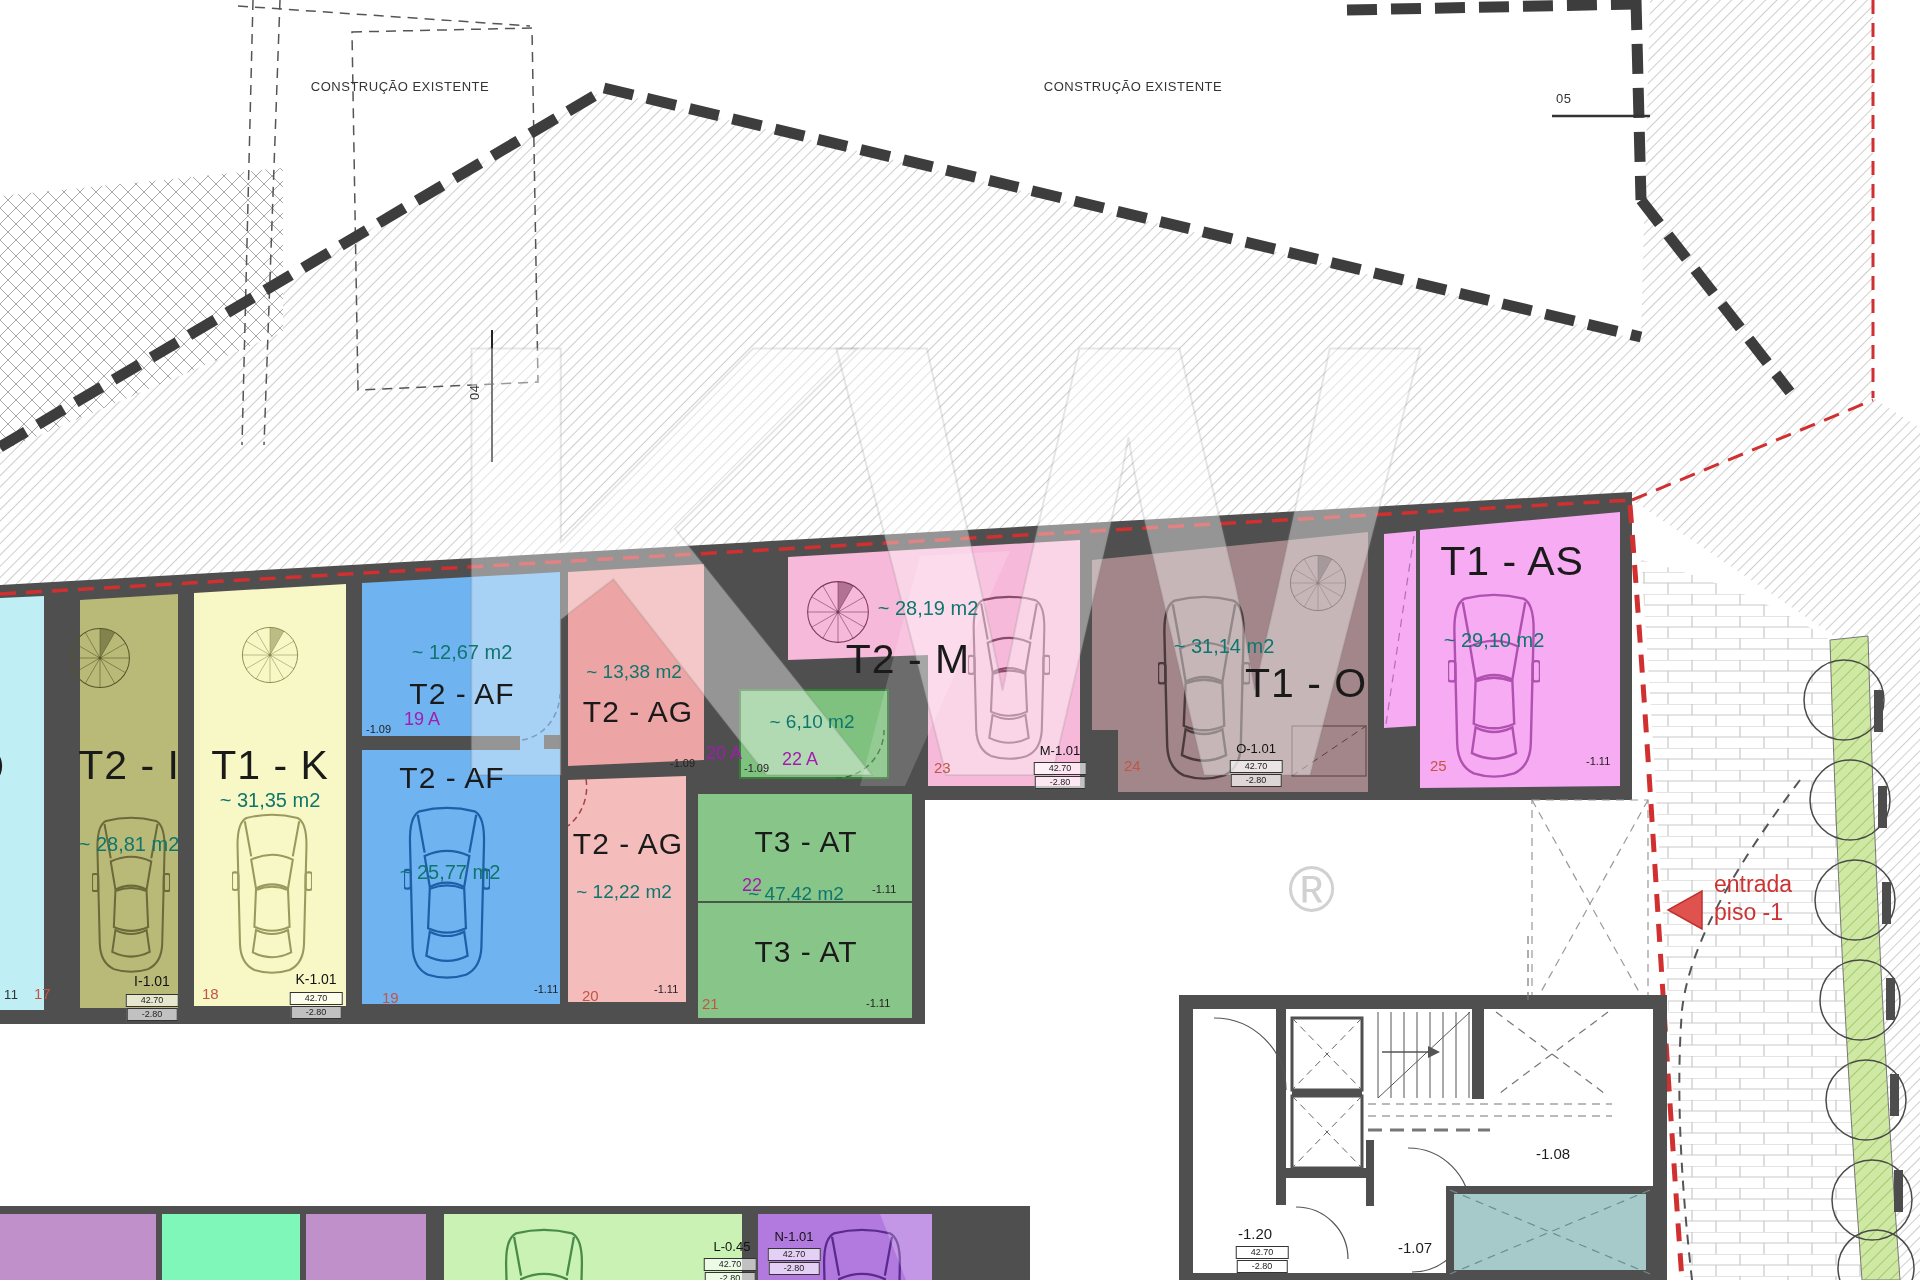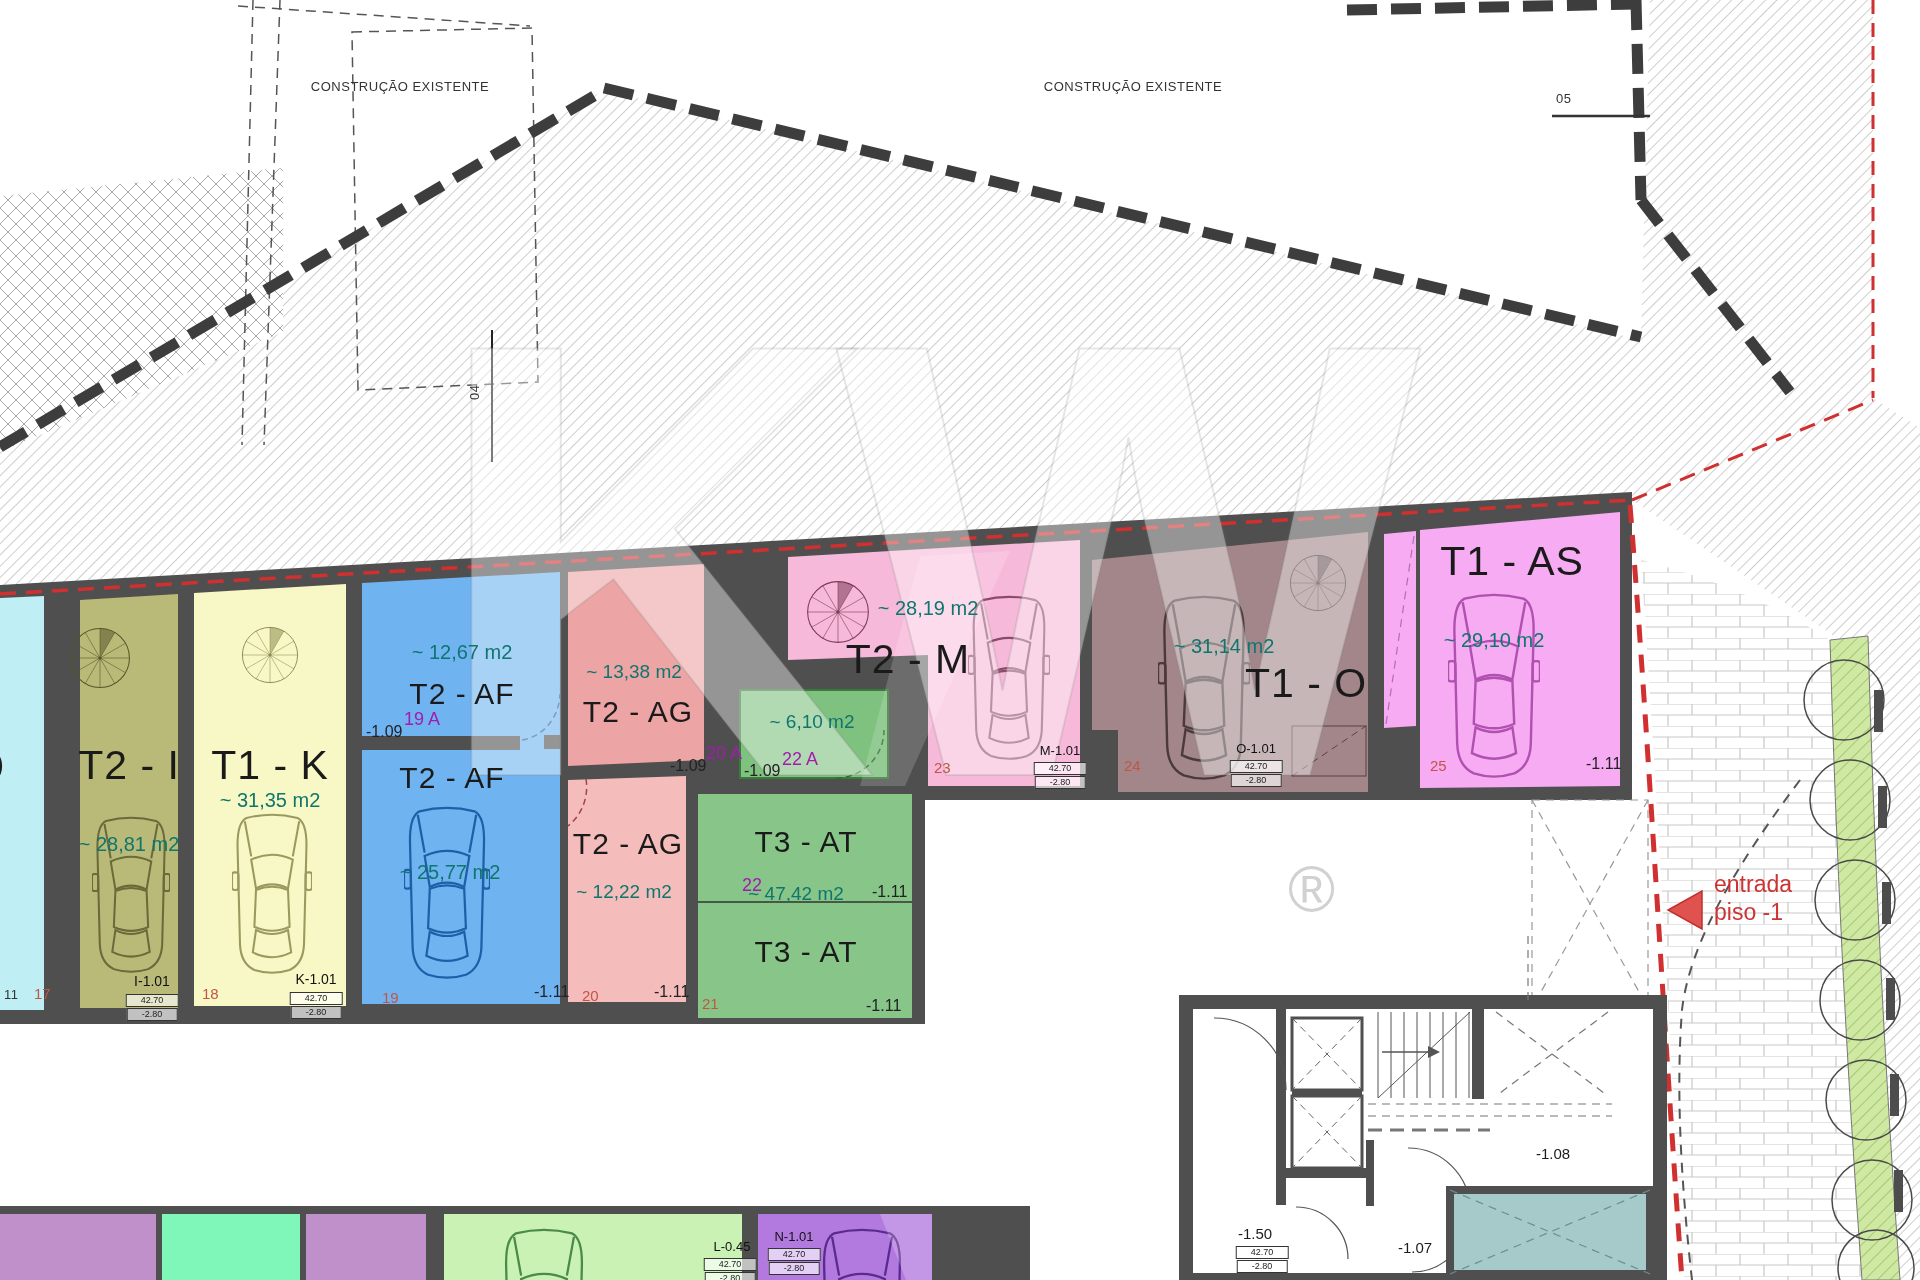--- a/index.html
+++ b/index.html
@@ -13,21 +13,21 @@
   .labels{position:absolute;left:0;top:0;width:1920px;height:1280px;z-index:3;}
   .lb{position:absolute;white-space:nowrap;color:#1c1c1c;line-height:1.05;}
   .c{transform:translateX(-50%);}
   .tiny{font-size:13px;color:#333;letter-spacing:.5px;}
   .name{font-size:41px;letter-spacing:1px;color:#1a1a1a;}
   .name.s{font-size:30px;}
   .area{font-size:20px;color:#0f766e;}
   .area.s{font-size:19px;}
   .stall{font-size:15px;color:#c25545;text-align:center;}
   .room{font-size:18px;color:#a21caf;margin-left:38px;}
-  .mark{font-size:16px;color:#222;text-align:center;}
+  .mark{font-size:11px;color:#222;text-align:center;}
   .code{font-size:14px;color:#111;}
   .box{font-size:9px;color:#222;border:1px solid #333;padding:0 14px;line-height:11px;
        background:rgba(255,255,255,0.65);}
   .ent{font-size:23px;color:#cc3333;}
   .rot90{transform:rotate(-90deg);transform-origin:left top;}
 </style>
 </head>
 <body>
 
 <div class="stage">
@@ -296,21 +296,21 @@
   <div class="lb code c" style="left:1256px;top:742px;font-size:13px">O-1.01</div>
   <div class="lb box c" style="left:1256px;top:760px">42.70</div>
   <div class="lb box c" style="left:1256px;top:774px">-2.80</div>
 
   <div class="lb name c" style="left:1512px;top:540px">T1 - AS</div>
   <div class="lb area c" style="left:1494px;top:630px">~ 29,10 m2</div>
   <div class="lb stall" style="left:1430px;top:758px">25</div>
   <div class="lb mark" style="left:1586px;top:756px">-1.11</div>
 
   <div class="lb" style="left:1536px;top:1146px;font-size:15px">-1.08</div>
-  <div class="lb" style="left:1238px;top:1226px;font-size:15px">-1.50</div>
+  <div class="lb" style="left:1238px;top:1226px;font-size:15px">-1.20</div>
   <div class="lb box c" style="left:1262px;top:1246px">42.70</div>
   <div class="lb box c" style="left:1262px;top:1260px">-2.80</div>
   <div class="lb" style="left:1398px;top:1240px;font-size:15px">-1.07</div>
 
   <div class="lb code c" style="left:732px;top:1240px;font-size:13px">L-0.45</div>
   <div class="lb box c" style="left:730px;top:1258px">42.70</div>
   <div class="lb box c" style="left:730px;top:1272px">-2.80</div>
   <div class="lb code c" style="left:794px;top:1230px;font-size:13px">N-1.01</div>
   <div class="lb box c" style="left:794px;top:1248px">42.70</div>
   <div class="lb box c" style="left:794px;top:1262px">-2.80</div>

